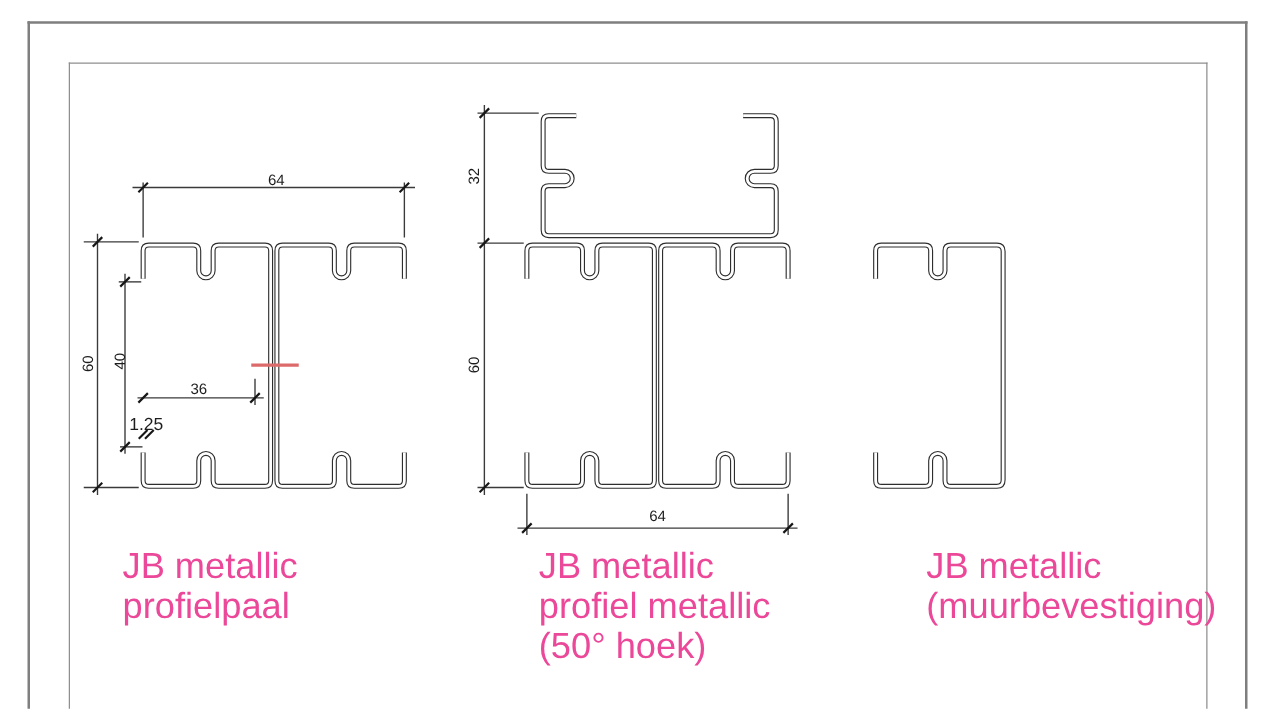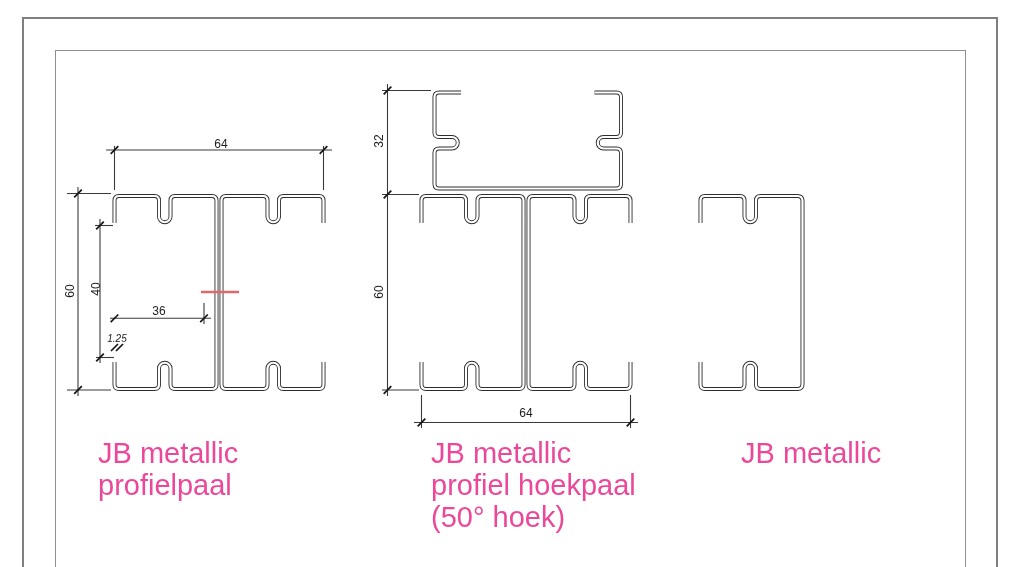--- a/index.html
+++ b/index.html
@@ -15,21 +15,21 @@
   .sheet-d{fill:none;stroke:#2e2e2e;stroke-width:4;}
   .sheet-w{fill:none;stroke:#ffffff;stroke-width:2.2;}
   .dimline{stroke:#3a3a3a;stroke-width:1.1;fill:none;}
   .tickline{stroke:#161616;stroke-width:1.7;}
   .marker{stroke-width:2.6;}
   .dim{
     position:absolute;font-size:12px;color:#1d1d1d;white-space:nowrap;
     transform:translate(-50%,-50%);line-height:1;
   }
   .dim.rot{transform:translate(-50%,-50%) rotate(-90deg);}
-  .dim.small{font-size:10px;font-style:italic;}
+  .dim.small{font-size:14px;}
   .caption{position:absolute;font-size:29px;line-height:32px;color:#ec4899;white-space:nowrap;}
   .caption span{display:block;}
 </style>
 </head>
 <body>
 
 <div class="frame outer"></div>
 <div class="frame inner"></div>
 
 <svg class="drawing" width="1024" height="567" viewBox="0 0 1024 567">
@@ -137,18 +137,19 @@
 <span class="dim rot" style="left:379px;top:141px">32</span>
 <span class="dim rot" style="left:379px;top:292px">60</span>
 <span class="dim" style="left:526px;top:413px">64</span>
 
 <div class="caption" style="left:98px;top:437px">
   <span>JB metallic</span>
   <span>profielpaal</span>
 </div>
 <div class="caption" style="left:431px;top:437px">
   <span>JB metallic</span>
-  <span>profiel hoekpaal</span>
+  <span>profiel metallic</span>
   <span>(50° hoek)</span>
 </div>
 <div class="caption" style="left:741px;top:437px">
   <span>JB metallic</span>
+  <span>(muurbevestiging)</span>
 </div>
 
 </body></html>

